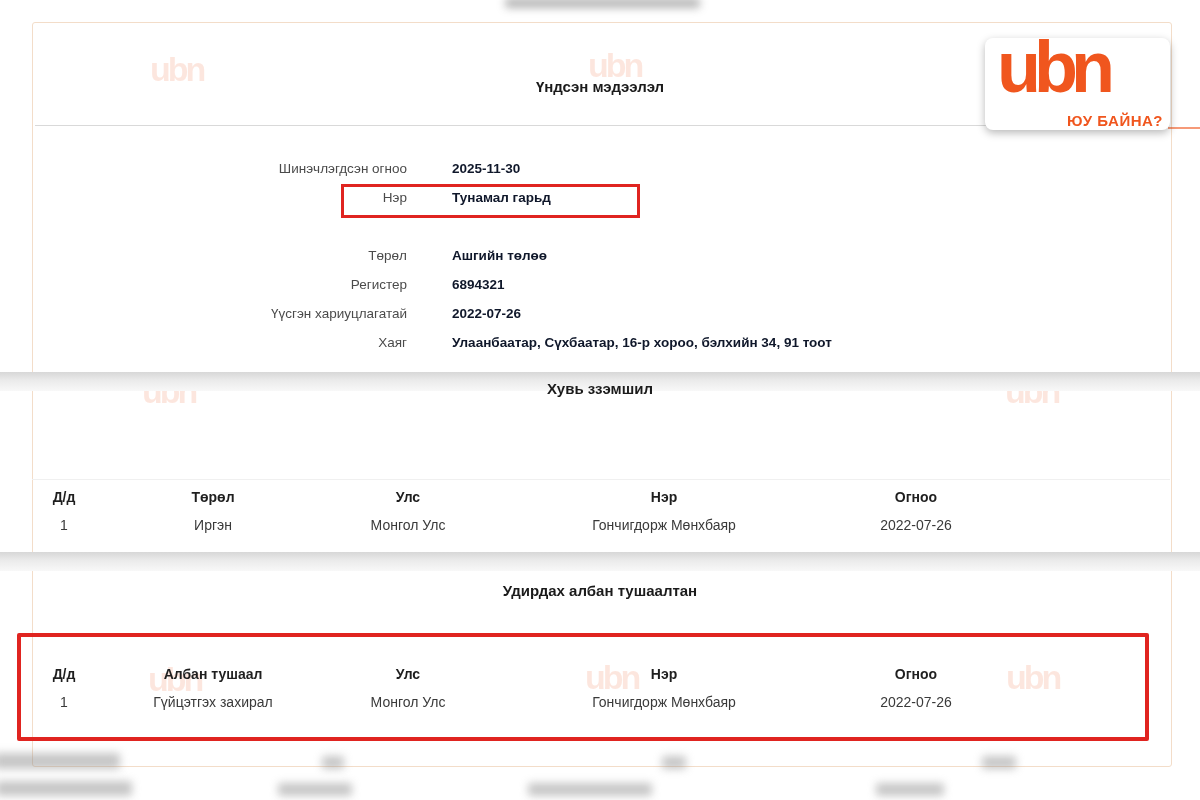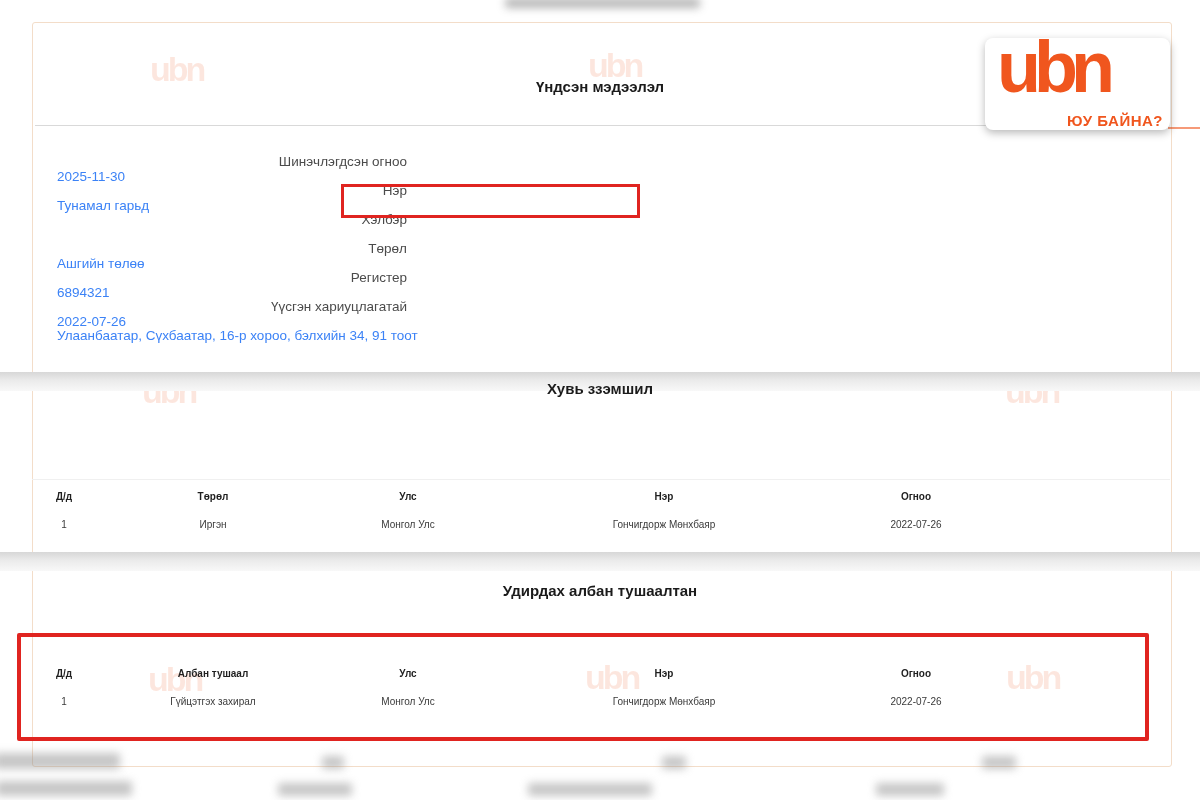--- a/index.html
+++ b/index.html
@@ -22,35 +22,35 @@
 
   
   .sec-title{position:absolute;left:0;width:1200px;text-align:center;
              font-size:15px;font-weight:bold;color:#1b1b1b;z-index:6;}
   .t1{top:78px;} .t2{top:380px;} .t3{top:582px;}
 
   .divider{position:absolute;left:35px;top:125px;width:1130px;height:1px;background:#d9d9d9;z-index:2;}
 
   
   .fields{position:absolute;left:32px;top:154px;z-index:6;}
-  .field-row{display:flex;height:29px;flex-direction:column;}
+  .field-row{display:flex;align-items:center;height:29px;}
   .f-label{width:375px;text-align:right;font-size:13.5px;color:#4b4b4b;}
-  .f-value{margin-left:25px;font-size:13.5px;font-weight:normal;color:#3b82f6;}
+  .f-value{margin-left:45px;font-size:13.5px;font-weight:bold;color:#0f172a;}
 
   
   .hl-box{position:absolute;border:3px solid #e02420;background:transparent;z-index:8;}
   .hl-1{left:341px;top:184px;width:293px;height:28px;}
   .hl-2{left:17px;top:633px;width:1124px;height:100px;border-width:4px;border-radius:2px;}
 
   
   .tbl{position:absolute;left:32px;width:1138px;z-index:6;}
   .tbl-1{top:479px;border-top:1px solid #f0f0f0;padding-top:3px;}
   .tbl-2{top:660px;}
   .tbl-row{display:grid;grid-template-columns:64px 234px 156px 356px 148px 1fr;}
-  .tbl-row > div{text-align:center;font-size:10px;line-height:28px;
+  .tbl-row > div{text-align:center;font-size:14px;line-height:28px;
                  white-space:nowrap;overflow:hidden;}
   .tbl-head > div{font-weight:bold;color:#1f1f1f;}
   .tbl-data > div{color:#3a3a3a;}
 
   
   .logo-card{position:absolute;left:985px;top:38px;width:185px;height:92px;background:#fff;
              border-radius:8px;box-shadow:0 3px 9px rgba(0,0,0,0.28);z-index:10;}
   .logo-text{position:absolute;left:12px;top:-10px;font-size:72px;font-weight:bold;
              color:#f0561e;letter-spacing:-7px;line-height:1.1;}
   .logo-tagline{position:absolute;right:7px;bottom:1px;font-size:15px;font-weight:bold;
@@ -94,35 +94,35 @@
   <div class="fields">
     <div class="field-row">
       <div class="f-label">Шинэчлэгдсэн огноо</div>
       <div class="f-value">2025-11-30</div>
     </div>
     <div class="field-row">
       <div class="f-label">Нэр</div>
       <div class="f-value">Тунамал гарьд</div>
     </div>
     <div class="field-row">
-      <div class="f-label">Хэлбэр</div>
     </div>
     <div class="field-row">
       <div class="f-label">Төрөл</div>
       <div class="f-value">Ашгийн төлөө</div>
     </div>
     <div class="field-row">
       <div class="f-label">Регистер</div>
       <div class="f-value">6894321</div>
     </div>
     <div class="field-row">
       <div class="f-label">Үүсгэн хариуцлагатай</div>
       <div class="f-value">2022-07-26</div>
     </div>
     <div class="field-row">
+      <div class="f-label">Хаяг</div>
       <div class="f-value">Улаанбаатар, Сүхбаатар, 16-р хороо, бэлхийн 34, 91 тоот</div>
     </div>
   </div>
 
   <div class="hl-box hl-1"></div>
 
   <div class="band band-1"></div>
   <div class="band band-2"></div>
 
   <div class="sec-title t2">Хувь ззэмшил</div>

